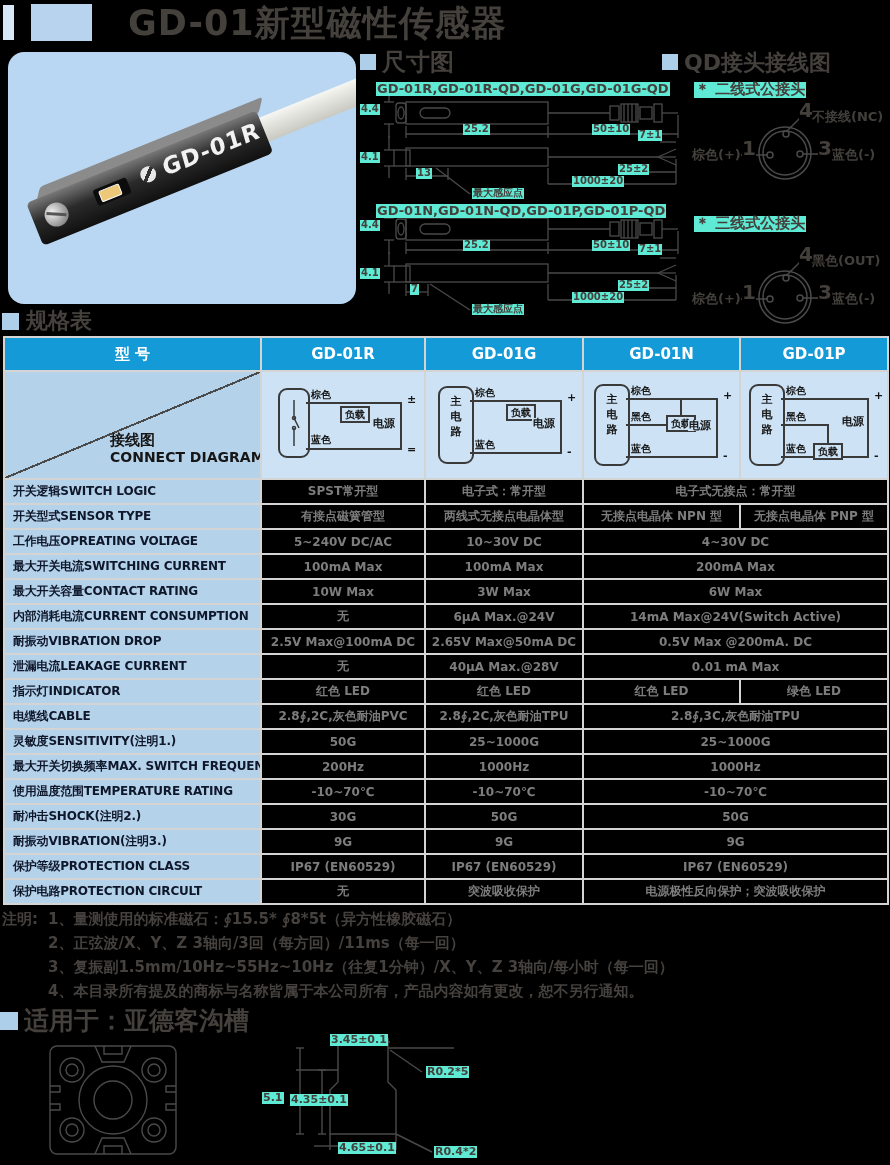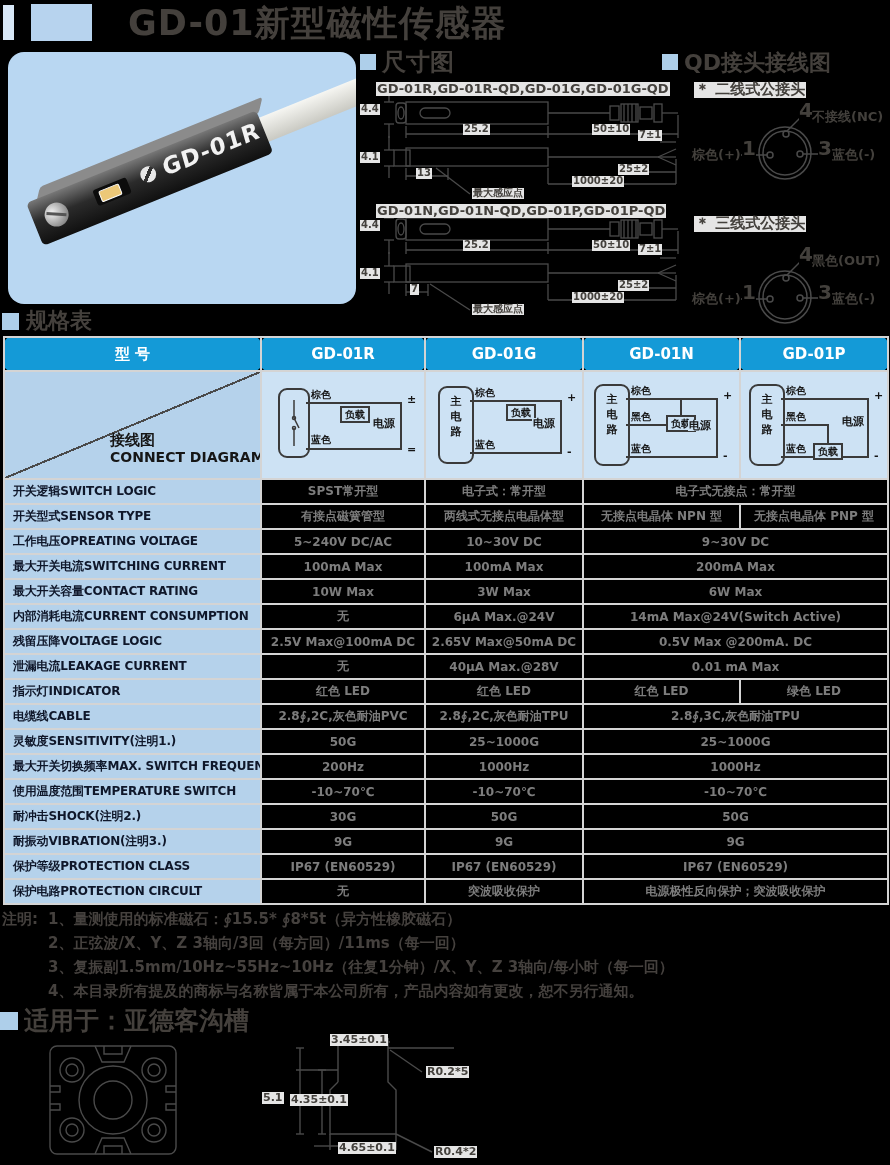--- a/index.html
+++ b/index.html
@@ -1,38 +1,38 @@
 <!DOCTYPE html>
 <html><head>
 <meta charset="utf-8">
 <style>
   html,body{margin:0;padding:0;background:#000;}
   body{font-family:"DejaVu Sans","Liberation Sans",sans-serif;}
   #stage{position:relative;width:890px;height:1165px;background:#000;overflow:hidden;}
   .sq{position:absolute;background:#aecfea;}
   .sect-title{position:absolute;color:#44403c;font-weight:700;white-space:nowrap;text-align:right;}
-  .lb{position:absolute;color:#43403c;font-weight:700;white-space:nowrap;background:#e5e5e5;line-height:1.05;padding:0 1px;}
+  .lb{position:absolute;color:#43403c;font-weight:700;white-space:nowrap;background:#5eead4;line-height:1.05;padding:0 1px;}
   .pin-num{position:absolute;font-size:20px;font-weight:700;color:#43403c;background:#000;line-height:1;}
   .pin-col{position:absolute;font-size:13px;font-weight:700;color:#43403c;background:#000;line-height:1.1;white-space:nowrap;}
   
   .photo{position:absolute;left:8px;top:52px;width:348px;height:252px;background:#b9d7f2;border-radius:16px;overflow:hidden;}
   .sensor-group{position:absolute;left:10px;top:55px;width:340px;height:150px;transform:rotate(-22deg);}
   .cable{position:absolute;left:248px;top:42px;width:130px;height:26px;background:linear-gradient(180deg,#f6f6f2,#c9c9c2);border-radius:12px;}
   .sbody{position:absolute;left:12px;top:34px;width:248px;height:46px;background:linear-gradient(180deg,#777 0%,#2b2b2b 45%,#101010 100%);border-radius:5px;}
   .sbody-top{position:absolute;left:26px;top:24px;width:240px;height:14px;background:#8b8b8b;border-radius:3px;transform:skewX(-35deg);}
   .screw{position:absolute;left:24px;top:44px;width:24px;height:24px;border-radius:50%;background:radial-gradient(circle at 35% 35%,#f2f2f2,#9c9c9c 60%,#636363);}
   .screw::after{content:"";position:absolute;left:2px;top:10px;width:20px;height:3px;background:#555;transform:rotate(25deg);}
   .ledwin{position:absolute;left:78px;top:47px;width:36px;height:17px;background:#0c0c0c;border-radius:3px;}
   .leddot{position:absolute;left:5px;top:3px;width:20px;height:10px;background:#ecc878;border:1px solid #fff;border-radius:2px;}
   .blogo{position:absolute;left:128px;top:45px;width:16px;height:16px;border-radius:50%;background:linear-gradient(135deg,#e8e8e8 42%,#333 42%,#333 58%,#e8e8e8 58%);}
   .model-label{position:absolute;left:152px;top:40px;color:#f2f2f2;font-size:23px;font-weight:700;transform:skewX(-6deg);letter-spacing:1px;}
   
   table.spec{position:absolute;left:3px;top:336px;width:884px;border-collapse:collapse;table-layout:fixed;}
   .spec td{border:2px solid #d4d4d4;overflow:hidden;}
-  .spec .mh{background:#149ad7;color:#fff;font-size:15px;font-weight:700;text-align:center;height:30px;border-radius:7px;}
+  .spec .mh{background:#149ad7;color:#fff;font-size:15px;font-weight:700;text-align:center;height:30px;}
   .spec .lab{background:#b5d2eb;color:#0f172a;font-size:12px;font-weight:600;padding:0 0 0 8px;height:23px;white-space:nowrap;letter-spacing:-0.2px;}
   .spec .val{background:#000;color:#7d7d7d;font-size:12px;font-weight:600;text-align:center;white-space:nowrap;}
   .spec .ck{background:#cde2f4;height:106px;padding:0;}
   .corner{background:#b5d2eb;padding:0;background-image:linear-gradient(to bottom right,transparent calc(50% - 1px),#4a4a4a calc(50% - 1px),#4a4a4a calc(50% + 1px),transparent calc(50% + 1px));}
   .cornerwrap{position:relative;width:100%;height:100%;}
   .ckwrap{position:relative;width:100%;height:100%;}
   .hl{position:absolute;height:2px;background:#3a3a3a;}
   .vl{position:absolute;width:2px;background:#3a3a3a;}
   .cbox{position:absolute;border:2px solid #3a3a3a;border-radius:9px;}
   .vtxt{width:13px;margin:7px auto 16px;font-size:11px;font-weight:600;color:#161616;line-height:1.35;text-align:center;}
@@ -331,42 +331,42 @@
           <td class="lab">开关型式SENSOR TYPE</td>
           <td class="val">有接点磁簧管型</td>
           <td class="val">两线式无接点电晶体型</td>
           <td class="val">无接点电晶体 NPN 型</td>
           <td class="val">无接点电晶体 PNP 型</td>
         </tr>
     <tr>
           <td class="lab">工作电压OPREATING VOLTAGE</td>
           <td class="val">5~240V DC/AC</td>
           <td class="val">10~30V DC</td>
-          <td class="val" colspan="2">9~30V DC</td>
+          <td class="val" colspan="2">4~30V DC</td>
         </tr>
     <tr>
           <td class="lab">最大开关电流SWITCHING CURRENT</td>
           <td class="val">100mA Max</td>
           <td class="val">100mA Max</td>
           <td class="val" colspan="2">200mA Max</td>
         </tr>
     <tr>
           <td class="lab">最大开关容量CONTACT RATING</td>
           <td class="val">10W Max</td>
           <td class="val">3W Max</td>
           <td class="val" colspan="2">6W Max</td>
         </tr>
     <tr>
           <td class="lab">内部消耗电流CURRENT CONSUMPTION</td>
           <td class="val">无</td>
           <td class="val">6μA Max.@24V</td>
           <td class="val" colspan="2">14mA Max@24V(Switch Active)</td>
         </tr>
     <tr>
-          <td class="lab">残留压降VOLTAGE LOGIC</td>
+          <td class="lab">耐振动VIBRATION DROP</td>
           <td class="val">2.5V Max@100mA DC</td>
           <td class="val">2.65V Max@50mA DC</td>
           <td class="val" colspan="2">0.5V Max @200mA. DC</td>
         </tr>
     <tr>
           <td class="lab">泄漏电流LEAKAGE CURRENT</td>
           <td class="val">无</td>
           <td class="val">40μA Max.@28V</td>
           <td class="val" colspan="2">0.01 mA Max</td>
         </tr>
@@ -389,21 +389,21 @@
           <td class="val">25~1000G</td>
           <td class="val" colspan="2">25~1000G</td>
         </tr>
     <tr>
           <td class="lab">最大开关切换频率MAX. SWITCH FREQUENCY</td>
           <td class="val">200Hz</td>
           <td class="val">1000Hz</td>
           <td class="val" colspan="2">1000Hz</td>
         </tr>
     <tr>
-          <td class="lab">使用温度范围TEMPERATURE SWITCH</td>
+          <td class="lab">使用温度范围TEMPERATURE RATING</td>
           <td class="val">-10~70℃</td>
           <td class="val">-10~70℃</td>
           <td class="val" colspan="2">-10~70℃</td>
         </tr>
     <tr>
           <td class="lab">耐冲击SHOCK(注明2.)</td>
           <td class="val">30G</td>
           <td class="val">50G</td>
           <td class="val" colspan="2">50G</td>
         </tr>

